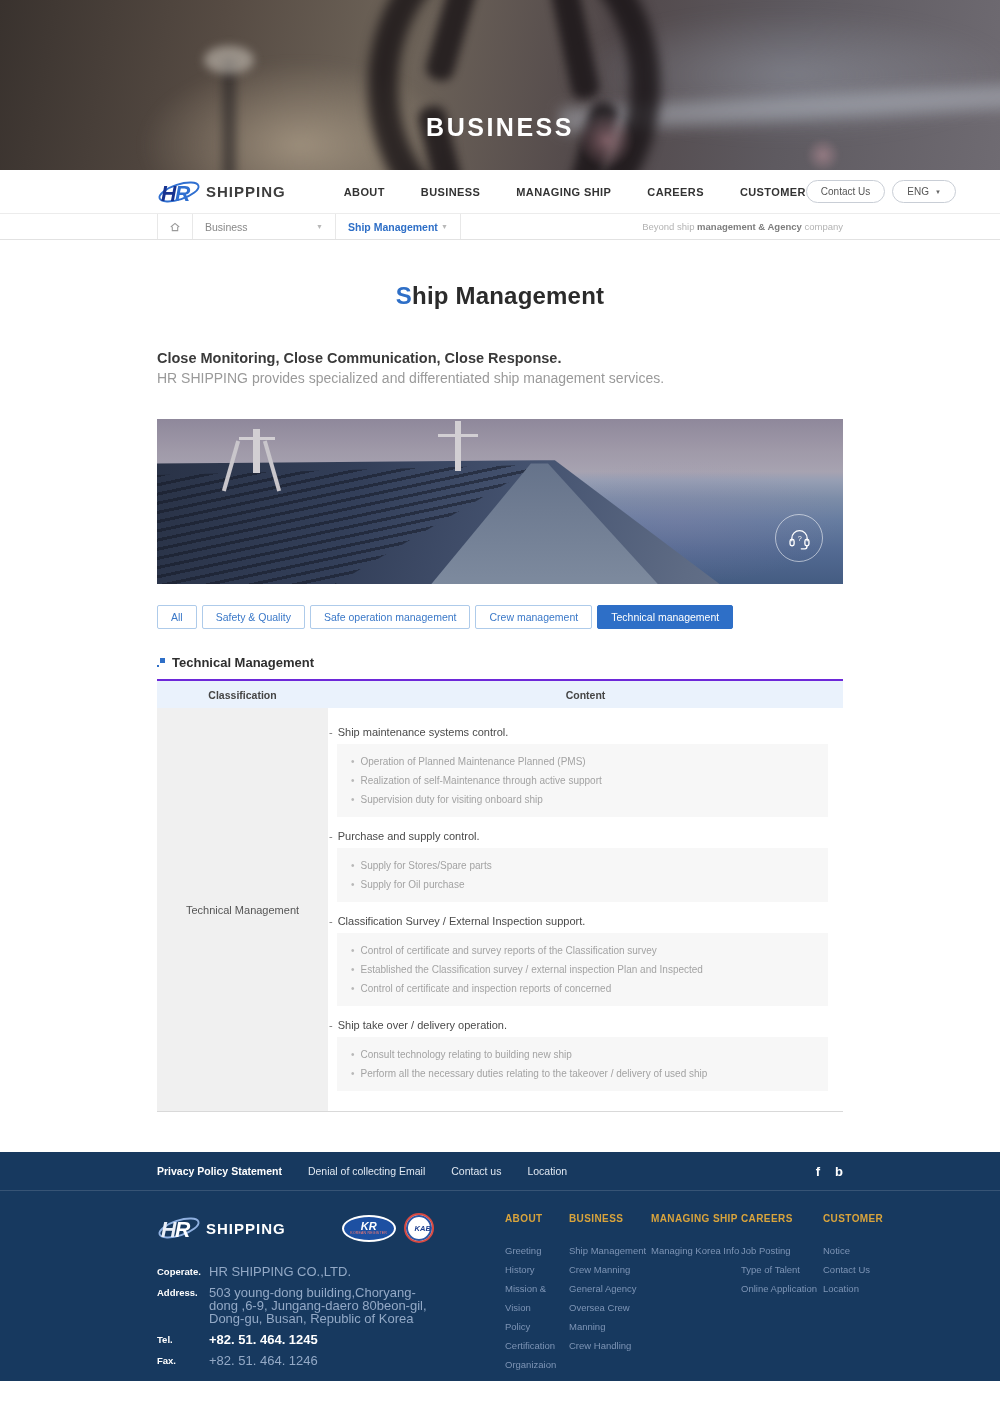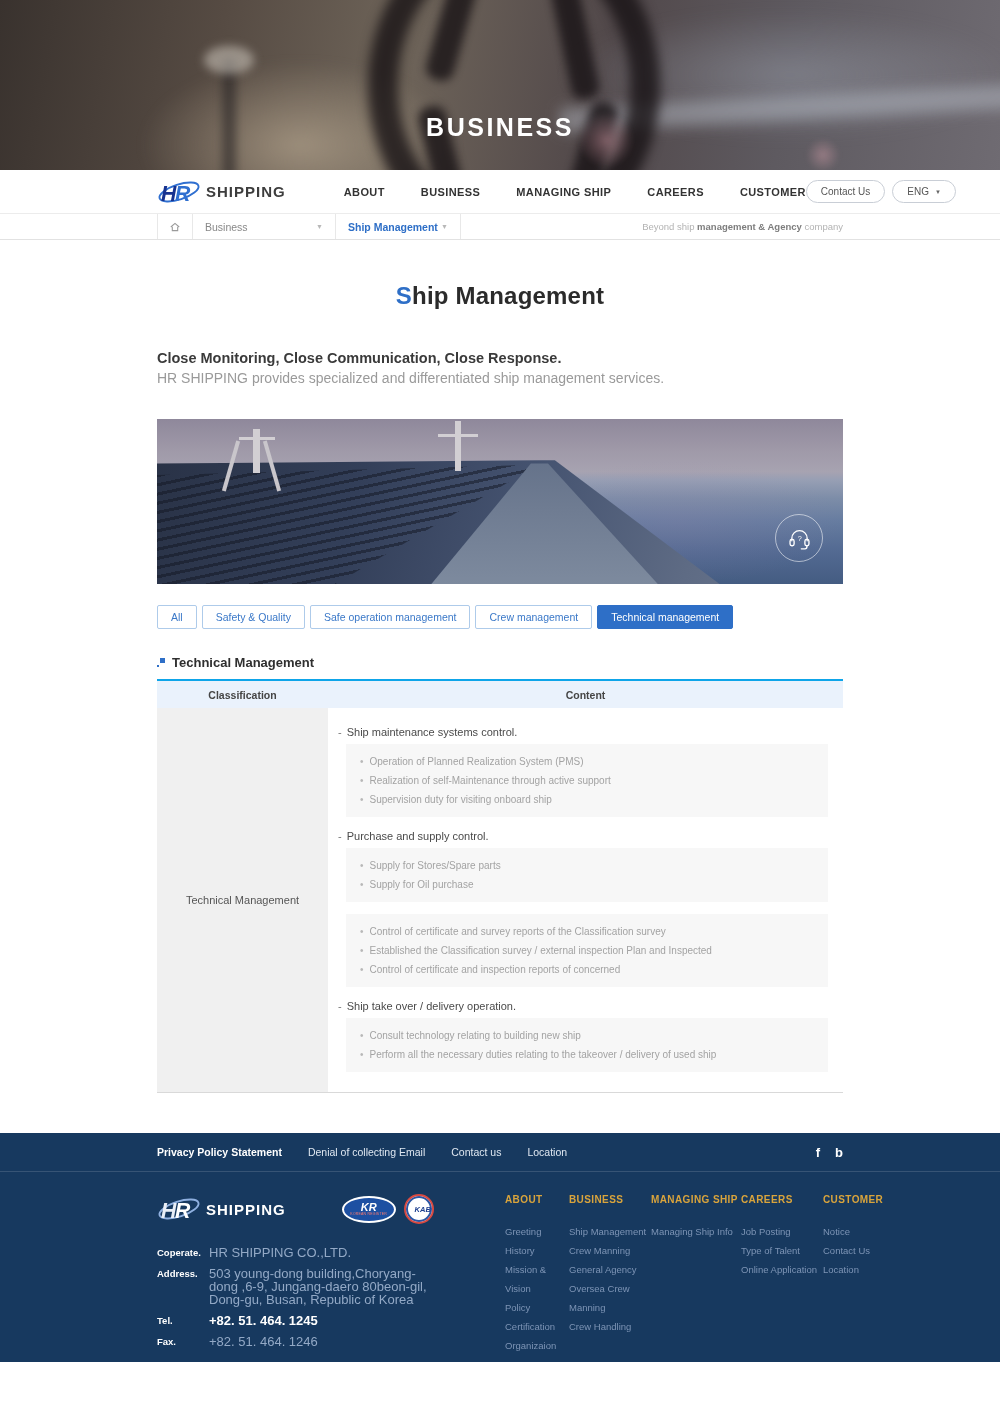--- a/index.html
+++ b/index.html
@@ -80,28 +80,28 @@
   
   .tabs{margin-top:21px;display:flex;gap:5px;}
   .tab{height:24px;padding:0 13px;border:1px solid #aecbea;background:#fff;color:#3a78c8;font-size:10.5px;display:flex;align-items:center;border-radius:2px;cursor:pointer;font-family:inherit;white-space:nowrap;}
   .tab.active{background:#2e6fc7;border-color:#2e6fc7;color:#fff;}
 
   
   .section-title{margin:26px 0 0;font-size:13px;font-weight:800;color:#2f2f2f;display:flex;align-items:center;gap:7px;}
   .bullet-icon{position:relative;width:8px;height:10px;flex:none;}
   .bullet-icon .sq{position:absolute;right:0;top:0;width:5px;height:5px;background:#2e6fc7;}
   .bullet-icon .dot{position:absolute;left:0;bottom:1px;width:2px;height:2px;background:#2e6fc7;}
-  .mtable{margin-top:9px;border-top:2px solid #0ea5e9;border-bottom:1px solid #d9d9d9;}
+  .mtable{margin-top:9px;border-top:2px solid #6d28d9;border-bottom:1px solid #d9d9d9;}
   .mtable-head{display:flex;background:#eaf2fc;}
   .th{font-size:10.5px;font-weight:700;color:#454545;height:27px;display:flex;align-items:center;justify-content:center;}
   .th.c1{width:171px;}
   .th.c2{flex:1;}
   .mtable-body{display:flex;align-items:stretch;}
   .td-label{width:171px;background:#f0f0f0;display:flex;align-items:center;justify-content:center;font-size:11px;color:#555;}
-  .td-content{flex:1;padding:8px 15px 8px 10px;}
+  .td-content{flex:1;padding:8px 15px 8px 1px;}
   .group{margin-top:9px;}
   .group-title{font-size:11px;color:#4a4a4a;line-height:14px;}
   .group-title .dash{margin-right:5px;color:#777;}
   .group-box{margin:5px 0 12px 8px;background:#f7f7f7;padding:8px 14px;}
   .group-item{font-size:10px;color:#a3a3a3;line-height:19px;}
   .group-item .dot{margin-right:6px;color:#b8b8b8;}
 
   
   footer{background:#17395f;color:#fff;margin-top:40px;}
   .footer-top{border-bottom:1px solid rgba(255,255,255,.14);}
@@ -255,35 +255,36 @@
         <div class="th c1">Classification</div>
         <div class="th c2">Content</div>
       </div>
       <div class="mtable-body">
         <div class="td-label">Technical Management</div>
         <div class="td-content">
 
           <div class="group">
             <div class="group-title"><span class="dash">-</span><span>Ship maintenance systems control.</span></div>
             <div class="group-box">
-              <div class="group-item"><span class="dot">•</span><span>Operation of Planned Realization System (PMS)</span></div>
+              <div class="group-item"><span class="dot">•</span><span>Operation of Planned Maintenance Planned (PMS)</span></div>
               <div class="group-item"><span class="dot">•</span><span>Realization of self-Maintenance through active support</span></div>
               <div class="group-item"><span class="dot">•</span><span>Supervision duty for visiting onboard ship</span></div>
             </div>
           </div>
 
           <div class="group">
             <div class="group-title"><span class="dash">-</span><span>Purchase and supply control.</span></div>
             <div class="group-box">
               <div class="group-item"><span class="dot">•</span><span>Supply for Stores/Spare parts</span></div>
               <div class="group-item"><span class="dot">•</span><span>Supply for Oil purchase</span></div>
             </div>
           </div>
 
           <div class="group">
+            <div class="group-title"><span class="dash">-</span><span>Classification Survey / External Inspection support.</span></div>
             <div class="group-box">
               <div class="group-item"><span class="dot">•</span><span>Control of certificate and survey reports of the Classification survey</span></div>
               <div class="group-item"><span class="dot">•</span><span>Established the Classification survey / external inspection Plan and Inspected</span></div>
               <div class="group-item"><span class="dot">•</span><span>Control of certificate and inspection reports of concerned</span></div>
             </div>
           </div>
 
           <div class="group">
             <div class="group-title"><span class="dash">-</span><span>Ship take over / delivery operation.</span></div>
             <div class="group-box">
@@ -371,21 +372,21 @@
             <li>Ship Management</li>
             <li>Crew Manning</li>
             <li>General Agency</li>
             <li>Oversea Crew Manning</li>
             <li>Crew Handling</li>
           </ul>
         </div>
         <div class="f-col">
           <div class="f-col-title">MANAGING SHIP</div>
           <ul>
-            <li>Managing Ship Info</li>
+            <li>Managing Korea Info</li>
           </ul>
         </div>
         <div class="f-col">
           <div class="f-col-title">CAREERS</div>
           <ul>
             <li>Job Posting</li>
             <li>Type of Talent</li>
             <li>Online Application</li>
           </ul>
         </div>

